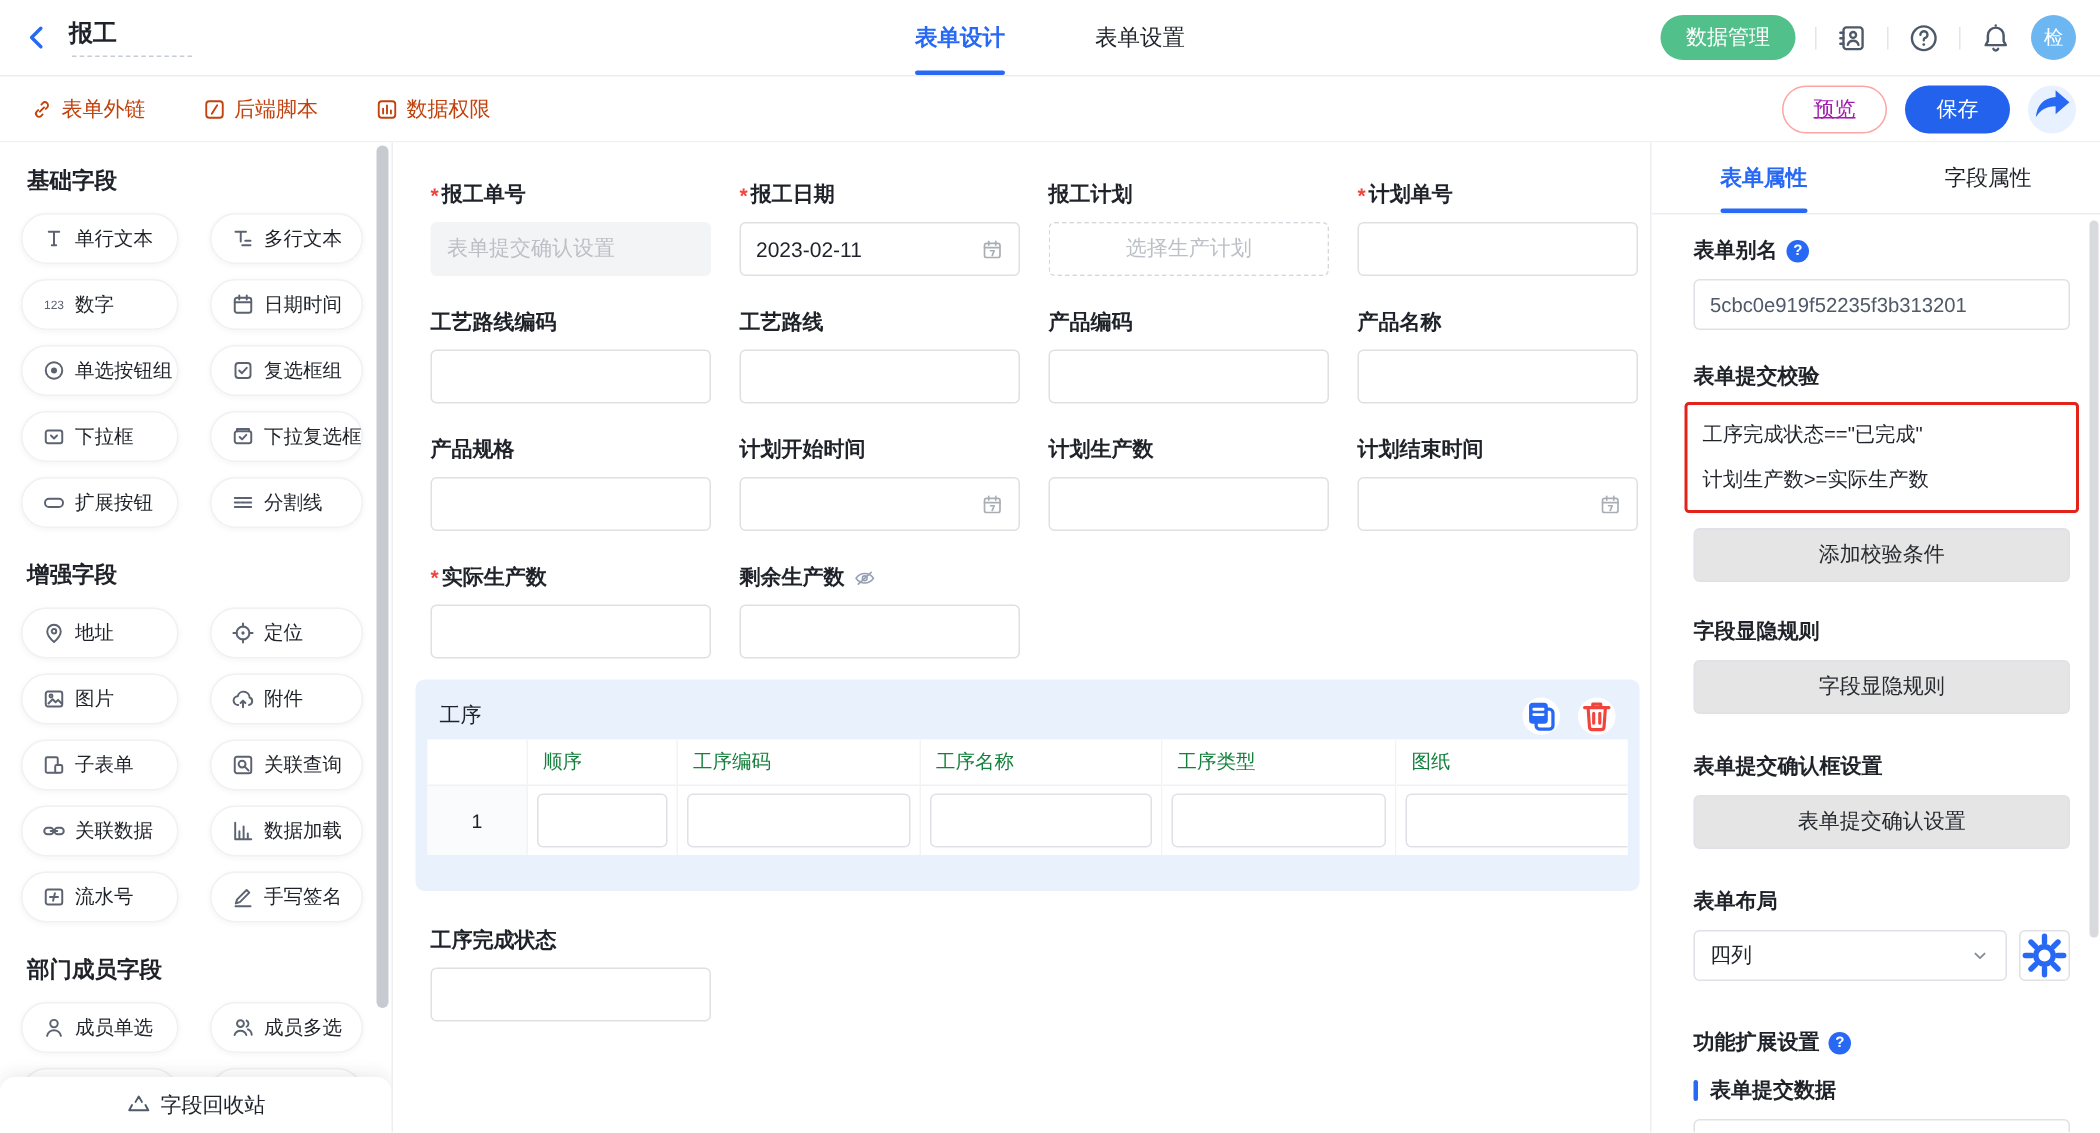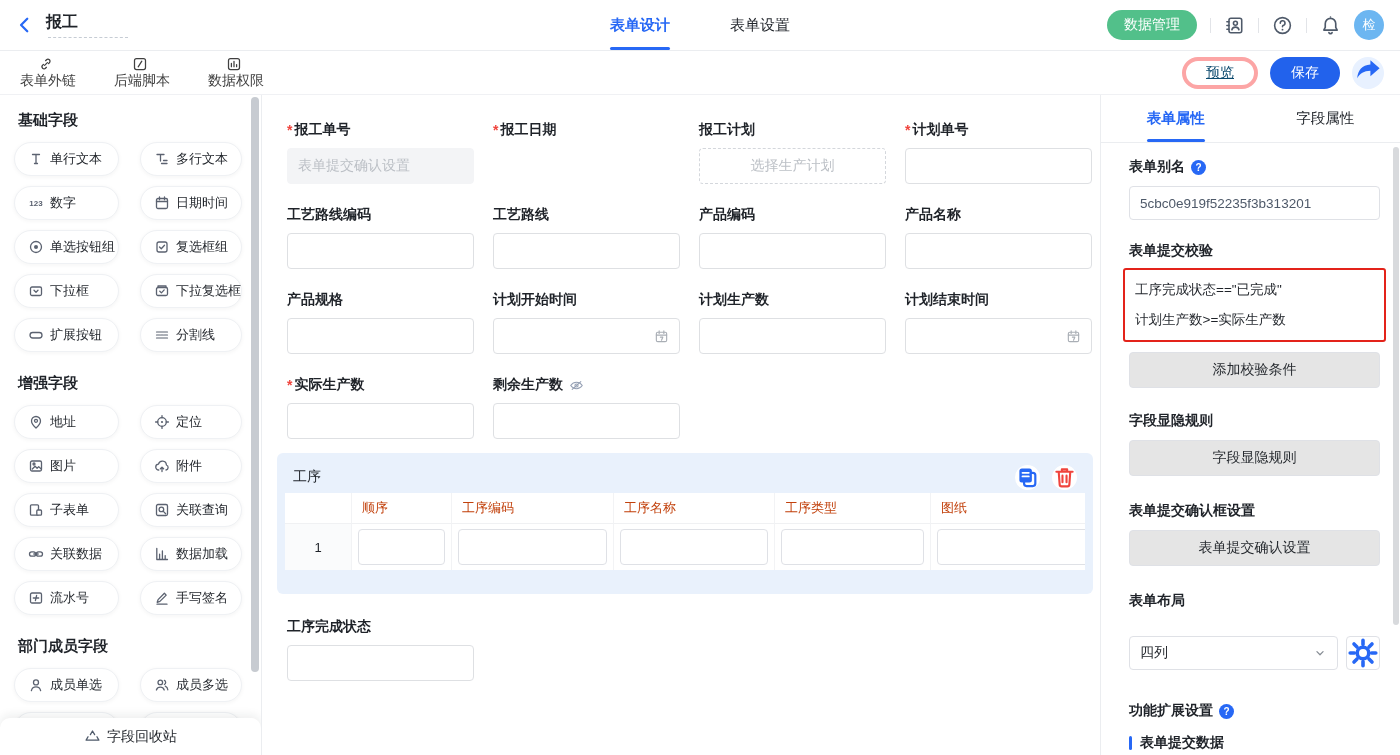--- a/index.html
+++ b/index.html
@@ -20,41 +20,41 @@
   .top-tab.active::after { content:""; position:absolute; left:0; right:0; bottom:0; height:3px; background:#2768f5; border-radius:2px; }
   .topbar-right { margin-left:auto; display:flex; align-items:center; gap:13px; }
   .green-btn { background:#52c08a; color:#fff; height:30px; padding:0 17px; border-radius:15px; display:flex; align-items:center; font-size:14px; cursor:pointer; }
   .v-div { width:1px; height:15px; background:#e2e4e8; }
   .tb-ic { width:21px; height:21px; color:#4e5969; display:flex; align-items:center; justify-content:center; cursor:pointer; }
   .tb-ic svg { width:19px; height:19px; }
   .avatar { width:30px; height:30px; border-radius:50%; background:#6cb6f1; color:#fff; font-size:13px; display:flex; align-items:center; justify-content:center; cursor:pointer; }
 
   
   .toolbar { height:44px; display:flex; align-items:center; padding:0 16px 0 20px; border-bottom:1px solid #f0f1f4; background:#fff; }
-  .tool-link { display:flex; align-items:center; color:#404040; font-size:14px; margin-right:38px; cursor:pointer;flex-direction:column; }
+  .tool-link { display:flex; align-items:center; color:#c2410c; font-size:14px; margin-right:38px; cursor:pointer; }
   .tool-link .t-ic { width:16px; height:16px; margin-right:5px; display:flex; }
   .tool-link .t-ic svg { width:15px; height:15px; }
   .toolbar-right { margin-left:auto; display:flex; align-items:center; gap:12px; }
-  .btn-outline { height:32px; padding:0 20px; border-radius:16px; border:4px solid #fca5a5; color:#0c4a6e; background:#fff; font-size:14px; display:flex; align-items:center; cursor:pointer;text-decoration:underline; }
+  .btn-outline { height:32px; padding:0 20px; border-radius:16px; border:1px solid #fca5a5; color:#a21caf; background:#fff; font-size:14px; display:flex; align-items:center; cursor:pointer;text-decoration:underline; }
   .btn-primary { height:32px; padding:0 21px; border-radius:16px; background:#2262ec; color:#fff; font-size:14px; display:flex; align-items:center; cursor:pointer; }
   .share-btn { width:32px; height:32px; border-radius:50%; background:#e8f1ff; color:#2768f5; display:flex; align-items:center; justify-content:center; cursor:pointer; }
   .share-btn svg { width:15px; height:15px; }
 
   
   .body { display:flex; height:660px; }
 
   
   .sidebar { width:262px; border-right:1px solid #ebedf0; background:#fff; position:relative; padding:16px 14px 0 12px; overflow:hidden; }
   .side-title { font-size:15px; font-weight:700; margin:0 0 12px 6px; }
   .side-title.mt { margin-top:22px; }
   .pill-grid { display:grid; grid-template-columns:105px 102px; column-gap:21px; row-gap:10px; margin-left:2px; }
   .side-pill { height:34px; border-radius:17px; background:#fff; border:1px solid #eff1f4; box-shadow:0 1px 4px rgba(31,35,41,.05); display:flex; align-items:center; padding:0 6px 0 13px; cursor:grab; }
   .p-ic { width:16px; height:16px; color:#5b6270; margin-right:6px; display:flex; align-items:center; justify-content:center; flex:none; }
   .p-ic svg { width:15px; height:15px; }
-  .p-num { font-size:8px; font-weight:700; letter-spacing:0; }
+  .p-num { font-size:8px; font-weight:400; letter-spacing:0; }
   .p-lb { font-size:13px; white-space:nowrap; }
   .sb-scroll { position:absolute; right:2px; top:2px; width:8px; height:575px; background:#c7cbd1; border-radius:4px; }
   .recycle-bar { position:absolute; left:0; right:0; bottom:0; height:37px; background:#fff; border-radius:10px 10px 0 0; box-shadow:0 -3px 10px rgba(31,35,41,.08); display:flex; align-items:center; justify-content:center; font-size:14px; color:#1f2329; cursor:pointer; }
   .recycle-bar .r-ic { width:17px; height:17px; margin-right:6px; color:#4e5969; display:flex; }
 
   
   .canvas { flex:1; background:#fff; padding:26px 0 0 25px; position:relative; overflow:hidden; }
   .field-row { display:grid; grid-template-columns:repeat(4,187px); column-gap:19px; margin-bottom:22px; }
   .field-row.last { margin-bottom:14px; }
   .f-label { font-size:14px; font-weight:700; margin-bottom:9px; display:flex; align-items:center; }
@@ -71,41 +71,41 @@
   .subform { width:816px; margin-left:-10px; background:#e9f1fc; border-radius:6px; padding:8px 8px 24px 8px; margin-bottom:24px; }
   .sf-head { height:32px; display:flex; align-items:center; padding:0 8px; }
   .sf-title { font-size:14px; font-weight:400; }
   .sf-actions { margin-left:auto; display:flex; gap:12px; }
   .sf-act { width:25px; height:25px; border-radius:50%; background:#fff; display:flex; align-items:center; justify-content:center; cursor:pointer; }
   .sf-act svg { width:14px; height:14px; }
   .sf-act.copy { color:#2768f5; }
   .sf-act.del { color:#f0443d; }
   .sf-table { width:800px; overflow:hidden; background:#fff; }
   .sf-grid { display:grid; grid-template-columns:67px 100px 162px 161px 156px 234px; width:880px; }
-  .sf-hc { height:31px; display:flex; align-items:center; padding:0 10px; font-size:13px; color:#c2410c; border-bottom:1px solid #f0f1f3; border-right:1px solid #f2f3f5; background:#fff; }
+  .sf-hc { height:31px; display:flex; align-items:center; padding:0 10px; font-size:13px; color:#15803d; border-bottom:1px solid #f0f1f3; border-right:1px solid #f2f3f5; background:#fff; }
   .sf-bc { height:46px; display:flex; align-items:center; padding:0 6px; border-right:1px solid #f2f3f5; background:#fff; }
   .sf-bc.idx { justify-content:center; background:#fafbfc; font-size:13px; padding:0; }
   .cell-inp { width:100%; height:36px; border:1px solid #dfe1e6; border-radius:4px; background:#fff; }
   .tail-field { width:187px; }
 
   
   .panel { width:300px; border-left:1px solid #ebedf0; background:#fff; position:relative; overflow:hidden; }
   .panel-tabs { height:48px; display:flex; border-bottom:1px solid #ebedf0; }
   .p-tab { flex:1; display:flex; align-items:center; justify-content:center; font-size:14.5px; position:relative; cursor:pointer; }
   .p-tab.active { color:#2768f5; font-weight:600; }
   .p-tab.active::after { content:""; position:absolute; bottom:0; left:50%; transform:translateX(-50%); width:58px; height:3px; background:#2768f5; border-radius:2px; }
   .panel-content { padding:15px 20px 0 28px; }
   .sec-title { font-size:14px; font-weight:700; display:flex; align-items:center; }
   .q-badge { width:15px; height:15px; border-radius:50%; background:#2768f5; color:#fff; font-size:10px; font-weight:700; display:flex; align-items:center; justify-content:center; margin-left:6px; cursor:pointer; }
   .p-input { margin-top:10px; height:34px; border:1px solid #dfe1e6; border-radius:4px; display:flex; align-items:center; padding:0 10px; font-size:13.5px; color:#4e5969; }
   .rules-box { margin:8px -6px 0 -6px; border:2px solid #e3231a; border-radius:3px; padding:5px 10px; }
   .rule-line { height:30px; display:flex; align-items:center; font-size:13.5px; color:#1f2329; }
   .p-btn { margin-top:10px; height:36px; border:1px solid #dfe1e6; border-radius:4px; background:#e5e5e5; display:flex; align-items:center; justify-content:center; font-size:14px; color:#272b30; cursor:pointer; }
   .mt22 { margin-top:22px; } .mt24 { margin-top:24px; } .mt26 { margin-top:26px; }
-  .layout-row { display:flex; gap:8px; margin-top:26px; }
+  .layout-row { display:flex; gap:8px; margin-top:10px; }
   .p-select { flex:1; height:34px; border:1px solid #dfe1e6; border-radius:4px; display:flex; align-items:center; justify-content:space-between; padding:0 10px; font-size:14px; cursor:pointer; }
   .chev { width:14px; height:14px; color:#868c94; display:flex; }
   .gear-btn { width:34px; height:34px; border:1px solid #dfe1e6; border-radius:4px; display:flex; align-items:center; justify-content:center; color:#2768f5; cursor:pointer; }
   .gear-btn svg { width:17px; height:17px; }
   .sub-label { margin-top:14px; display:flex; align-items:center; font-size:14px; font-weight:700; }
   .blue-bar { width:3px; height:14px; background:#2768f5; border-radius:2px; margin-right:8px; }
   .p-valuebox { margin-top:10px; height:36px; border:1px solid #dfe1e6; border-radius:4px; display:flex; align-items:center; justify-content:space-between; padding:0 10px; font-size:13.5px; color:#272b30; }
   .edit-ic { width:15px; height:15px; color:#9fa6ad; display:flex; cursor:pointer; }
   .panel-scroll { position:absolute; right:1px; top:52px; width:6px; height:478px; background:#d8dadd; border-radius:3px; }
 </style>
@@ -432,20 +432,29 @@
               </div>
               <div class="inp disabled">
                 <span class="ph">表单提交确认设置</span>
               </div>
             </div>
             <div>
               <div class="f-label">
                 <span class="star">*</span>
                 <span>报工日期</span>
               </div>
+              <div class="inp date">
+                <span>2023-02-11</span>
+                <span class="cal-ic">
+                  <svg viewBox="0 0 16 16" fill="none" stroke="currentColor" stroke-width="1.2" stroke-linecap="round" stroke-linejoin="round" style="width:100%;height:100%">
+                    <rect x="2.5" y="3.5" width="11" height="10" rx="1.5"></rect>
+                    <path d="M2.5 6.5h11M5.5 2v2.7M10.5 2v2.7M6.8 8.7h2.6L8 12"></path>
+                  </svg>
+                </span>
+              </div>
             </div>
             <div>
               <div class="f-label">
                 <span>报工计划</span>
               </div>
               <div class="inp dashed">
                 <span class="ph">选择生产计划</span>
               </div>
             </div>
             <div>

